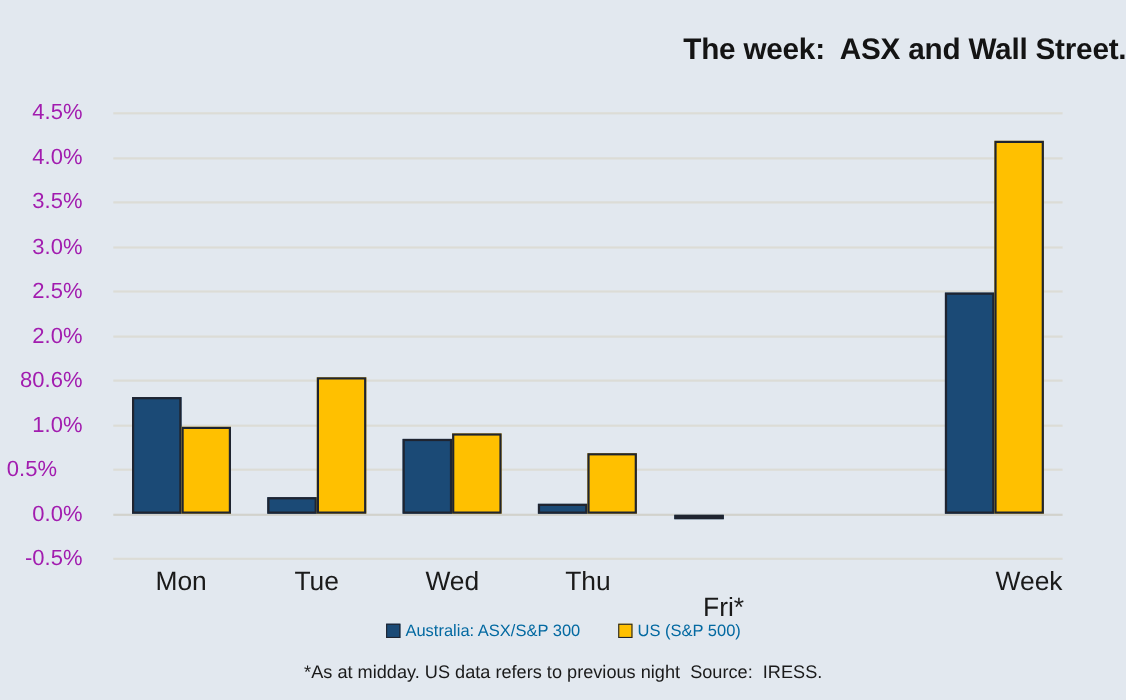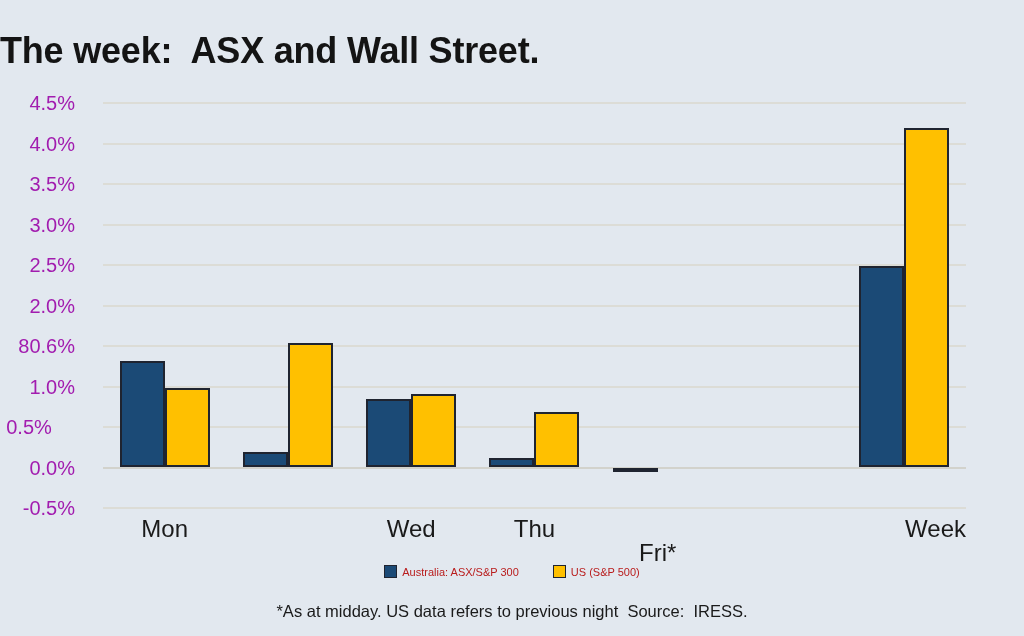--- a/index.html
+++ b/index.html
@@ -24,22 +24,22 @@
     height: 636px;
     background: #e2e8ef;
   }
 
   
   .chart-title {
     position: absolute;
     left: 0;
     top: 30px;
     width: 1024px;
-    text-align: left;
-    font-size: 36px;
+    text-align: right;
+    font-size: 27px;
     font-weight: bold;
     letter-spacing: -0.2px;
     white-space: pre;
     color: #141414;
   }
 
   
   
   .plot {
     position: absolute;
@@ -145,22 +145,22 @@
   .legend-swatch {
     width: 13px;
     height: 13px;
     box-sizing: border-box;
     border: 1.5px solid #1f2430;
     flex: 0 0 auto;
   }
   .legend-swatch.navy { background: #1b4a76; }
   .legend-swatch.gold { background: #ffc000; }
   .legend-label {
-    font-size: 11px;
-    color: #b91c1c;
+    font-size: 15px;
+    color: #0369a1;
     white-space: pre;
   }
 
   
   .footnote {
     position: absolute;
     left: 0;
     top: 602px;
     width: 1024px;
     text-align: center;
@@ -227,20 +227,21 @@
         <div class="category" style="left: 616.429px; width: 123.286px;"></div>
         <div class="category" style="left: 739.714px; width: 123.286px;">
           <div class="bar navy" title="Australia: ASX/S&amp;P 300 Week: 2.49%" style="left: 16.6429px; width: 45px; background: rgb(27, 74, 118); top: 162.81px; height: 201.69px;"></div>
           <div class="bar gold" title="US (S&amp;P 500) Week: 4.19%" style="left: 61.6429px; width: 45px; background: rgb(255, 192, 0); top: 25.11px; height: 339.39px;"></div>
         </div>
       </div>
   </div>
 
   <div class="xlabels">
       <div class="xlabel" style="left: 0px; width: 123.286px;">Mon</div>
+      <div class="xlabel" style="left: 123.286px; width: 123.286px;">Tue</div>
       <div class="xlabel" style="left: 246.571px; width: 123.286px;">Wed</div>
       <div class="xlabel" style="left: 369.857px; width: 123.286px;">Thu</div>
       <div class="xlabel" style="left: 493.143px; width: 123.286px; margin-top: 24px;">Fri*</div>
       <div class="xlabel" style="left: 616.429px; width: 123.286px;"></div>
       <div class="xlabel" style="left: 739.714px; width: 123.286px; text-align: right;">Week</div>
     </div>
 
   <div class="legend">
       <div class="legend-entry">
         <span class="legend-swatch navy"></span>

